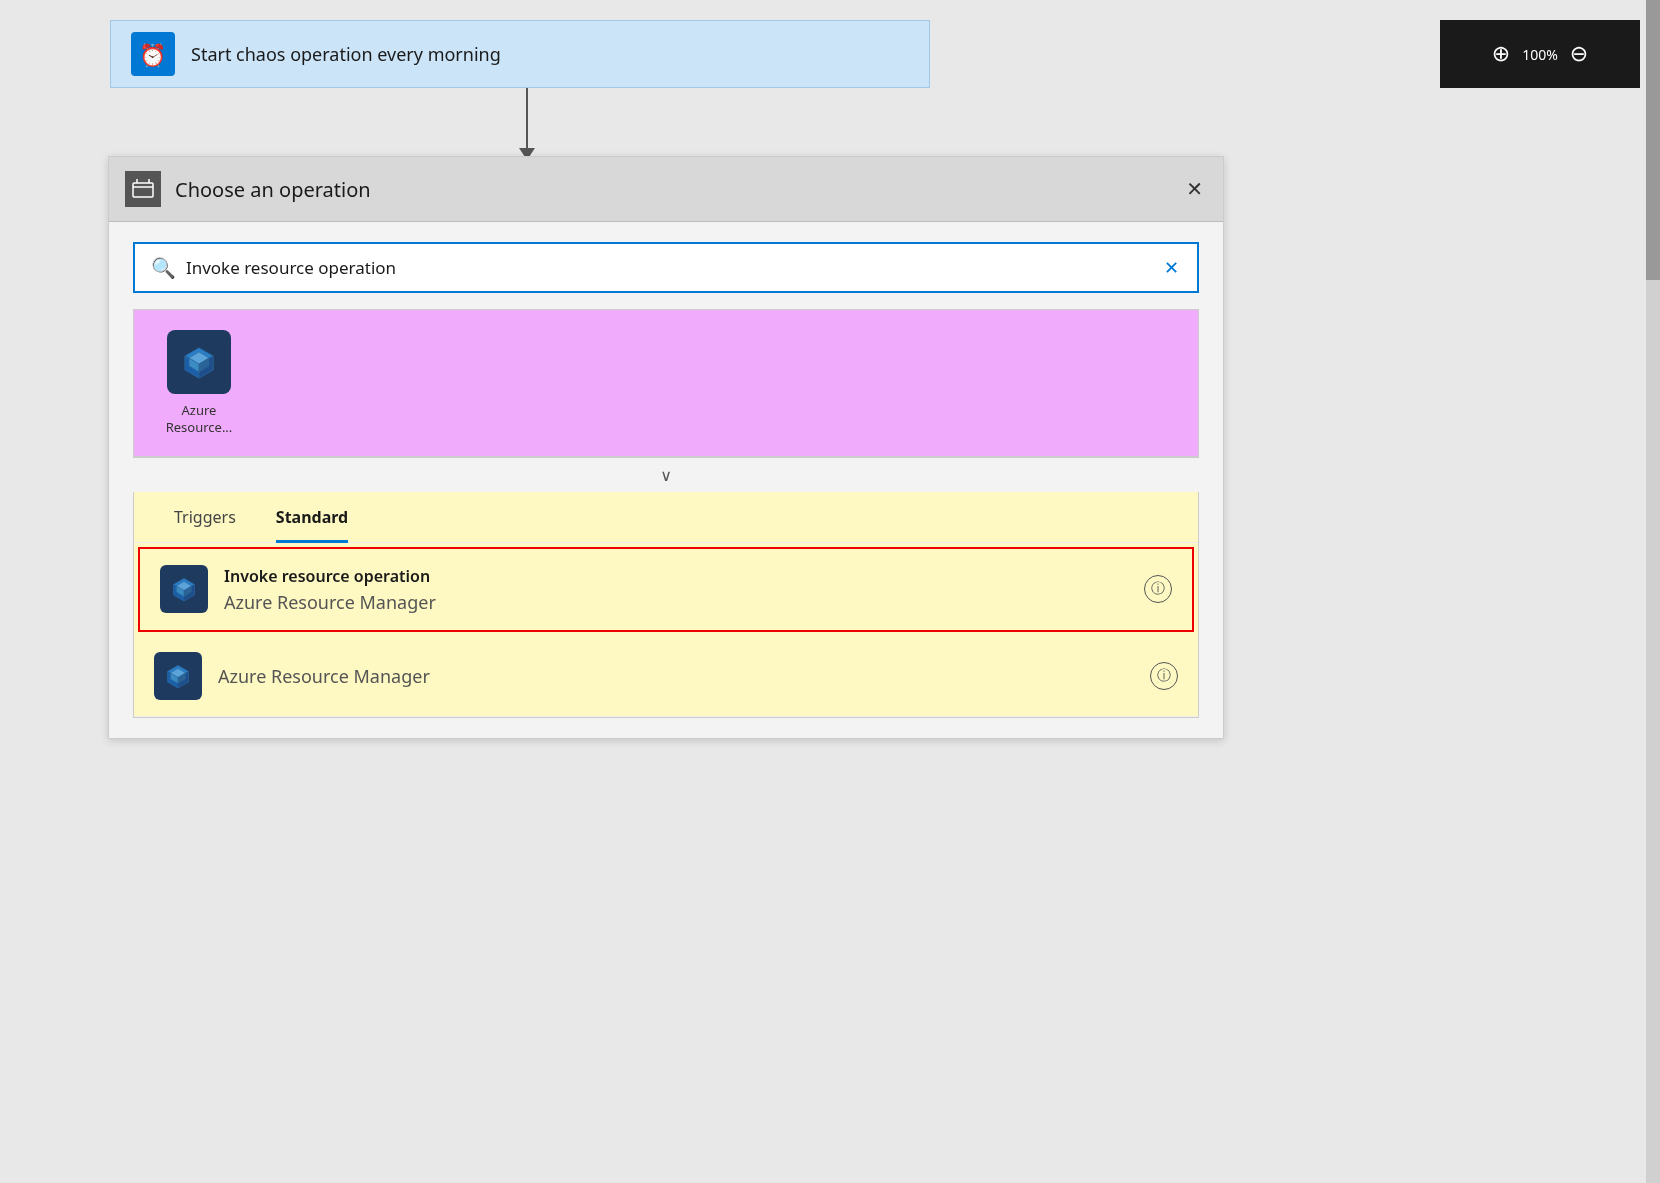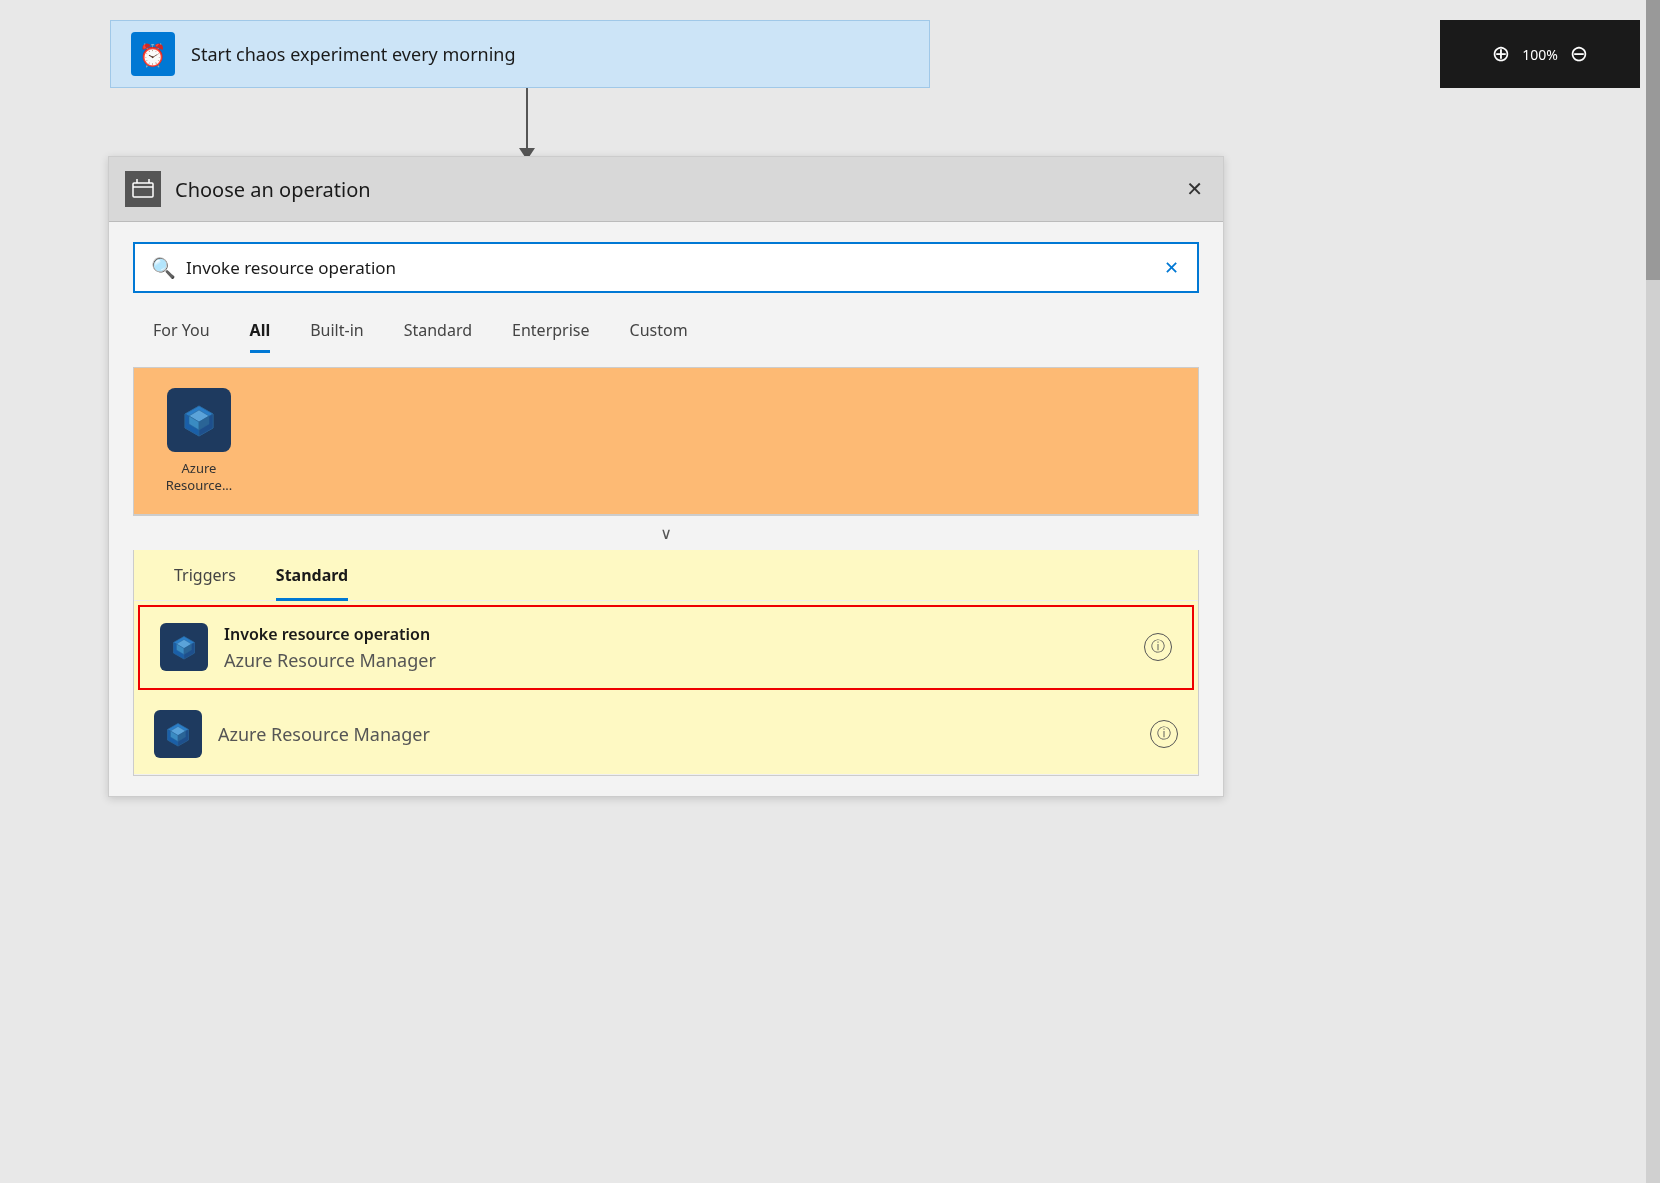--- a/index.html
+++ b/index.html
@@ -202,21 +202,21 @@
       left: 20px;
       right: 20px;
       height: 3px;
       background: #0078d4;
     }
 
     
     .connectors-section {
       margin: 16px 24px 0;
       border: 1px solid #ccc;
-      background: #fdba74;
+      background: #f0abfc;
       min-height: 120px;
       padding: 20px;
       display: flex;
       flex-direction: column;
       align-items: flex-start;
     }
     .connector-card {
       display: flex;
       flex-direction: column;
       align-items: center;
@@ -369,21 +369,21 @@
 <body>
 
 <div class="scrollbar-track">
   <div class="scrollbar-thumb"></div>
 </div>
 
 <div class="top-trigger">
   <div class="trigger-icon">
     <span>⏰</span>
   </div>
-  <span class="trigger-title">Start chaos experiment every morning</span>
+  <span class="trigger-title">Start chaos operation every morning</span>
 </div>
 
 <div class="zoom-controls">
   <button class="zoom-btn">⊕</button>
   <span class="zoom-value">100%</span>
   <button class="zoom-btn">⊖</button>
 </div>
 
 <div class="arrow-connector">
   <div class="arrow-line"></div>
@@ -406,40 +406,20 @@
   </div>
 
   <div class="search-area">
     <div class="search-box">
       <span class="search-icon">🔍</span>
       <input class="search-input" type="text" value="Invoke resource operation" style="">
       <button class="search-clear-btn">✕</button>
     </div>
   </div>
 
-  <div class="tabs-row">
-    <div class="tab-item">
-      <span>For You</span>
-    </div>
-    <div class="tab-item active">
-      <span>All</span>
-    </div>
-    <div class="tab-item">
-      <span>Built-in</span>
-    </div>
-    <div class="tab-item">
-      <span>Standard</span>
-    </div>
-    <div class="tab-item">
-      <span>Enterprise</span>
-    </div>
-    <div class="tab-item">
-      <span>Custom</span>
-    </div>
-  </div>
 
   <div class="connectors-section">
     <div class="connector-card">
       <div class="connector-icon-box">
         <svg width="40" height="40" viewBox="0 0 40 40" fill="none" xmlns="http://www.w3.org/2000/svg">
           <polygon points="20,6 34,14 34,28 20,36 6,28 6,14" fill="#1e3a5f" stroke="#2a6496" stroke-width="1"></polygon>
           <polygon points="20,6 34,14 20,22 6,14" fill="#2a7dc7" stroke="#2a6496" stroke-width="0.5"></polygon>
           <polygon points="6,14 20,22 20,36 6,28" fill="#1a5fa8" stroke="#2a6496" stroke-width="0.5"></polygon>
           <polygon points="34,14 20,22 20,36 34,28" fill="#1e4f8c" stroke="#2a6496" stroke-width="0.5"></polygon>
           <polygon points="20,10 30,16 20,22 10,16" fill="#5ba3d9" stroke="#2a6496" stroke-width="0.5"></polygon>

